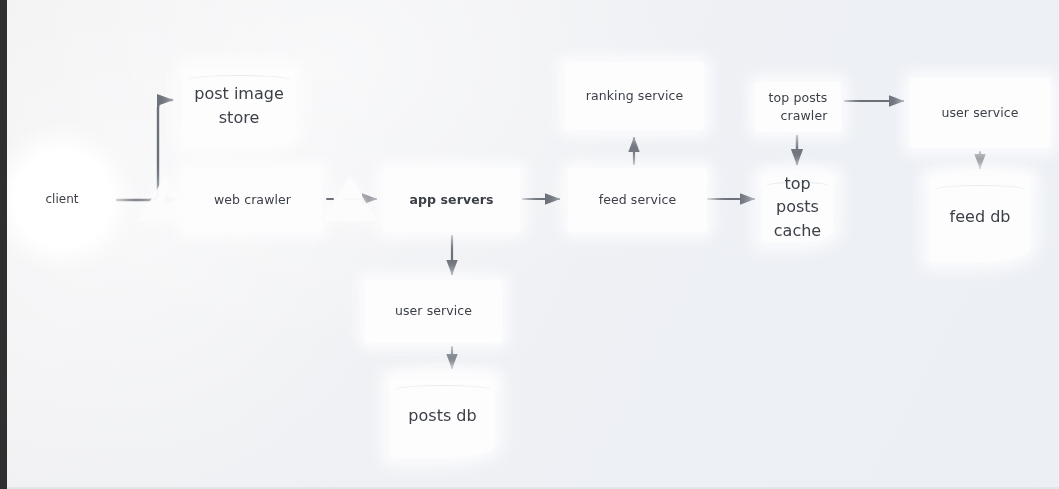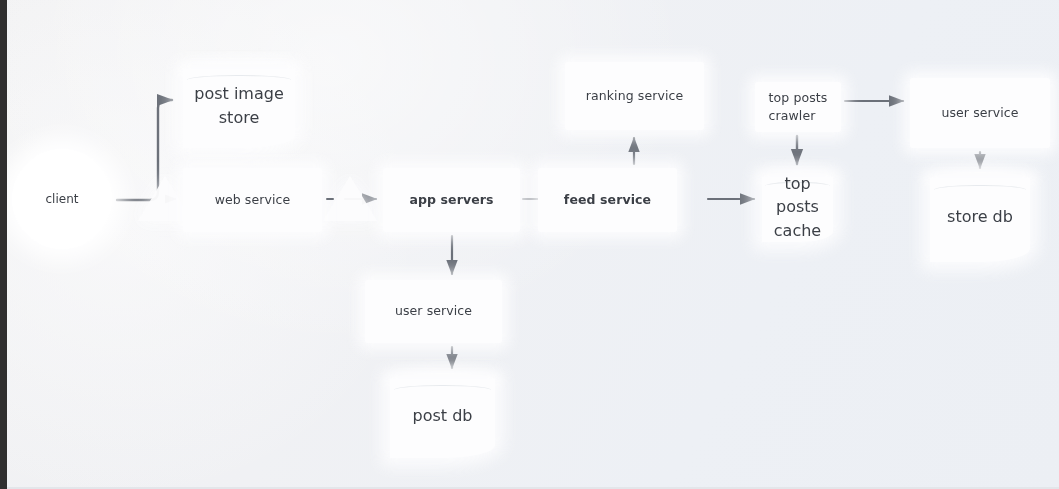--- a/index.html
+++ b/index.html
@@ -26,21 +26,21 @@
   }
   #edges{position:absolute;left:0;top:0;width:1059px;height:489px;z-index:5;}
 
   .node{position:absolute;z-index:10;box-sizing:border-box;}
 
   
   .rect{
     background:#fdfdfe;
     border-radius:3px;
     display:flex;align-items:center;justify-content:center;
-    text-align:left;
+    text-align:right;
     color:#3b3f46;
     font-size:12.5px;
     line-height:1.45;
     letter-spacing:.1px;
     box-shadow:0 0 14px 7px rgba(253,253,254,0.92);
   }
 
   
   .circle{
     border-radius:50%;
@@ -139,35 +139,35 @@
 <div class="cyl" style="left:183px;top:63px;width:112px;height:85px;">
   <div class="top"></div>
   <div class="body"></div>
   <div class="lip"></div>
   <div class="label">post image store</div>
 </div>
 
 <div class="tri" style="left:138px;top:176px;"></div>
 
 <div class="node rect" style="left:183px;top:168px;width:139px;height:64px;">
-  <span>web service</span>
+  <span>web crawler</span>
 </div>
 
 <div class="dash" style="left:326px;top:198px;"></div>
 <div class="tri" style="left:323px;top:176px;"></div>
 
 <div class="node rect" style="left:383px;top:168px;width:137px;height:64px;font-weight:bold;">
   <span>app servers</span>
 </div>
 
 <div class="node rect" style="left:565px;top:62px;width:139px;height:68px;">
   <span>ranking service</span>
 </div>
 
-<div class="node rect" style="left:538px;top:168px;width:139px;height:64px;font-weight:bold;">
+<div class="node rect" style="left:568px;top:168px;width:139px;height:64px;">
   <span>feed service</span>
 </div>
 
 <div class="node rect" style="left:755px;top:82px;width:86px;height:50px;white-space:pre-line;">
   <span>top posts
 crawler</span>
 </div>
 
 <div class="cyl" style="left:762px;top:172px;width:71px;height:70px;white-space:pre-line;">
   <div class="top"></div>
@@ -178,25 +178,25 @@
 </div>
 
 <div class="node rect" style="left:910px;top:78px;width:140px;height:70px;">
   <span>user service</span>
 </div>
 
 <div class="cyl" style="left:930px;top:172px;width:100px;height:90px;">
   <div class="top"></div>
   <div class="body"></div>
   <div class="lip"></div>
-  <div class="label">store db</div>
+  <div class="label">feed db</div>
 </div>
 
 <div class="node rect" style="left:365px;top:280px;width:137px;height:63px;">
   <span>user service</span>
 </div>
 
 <div class="cyl" style="left:390px;top:373px;width:105px;height:85px;">
   <div class="top"></div>
   <div class="body"></div>
   <div class="lip"></div>
-  <div class="label">post db</div>
+  <div class="label">posts db</div>
 </div>
 
 </body></html>

